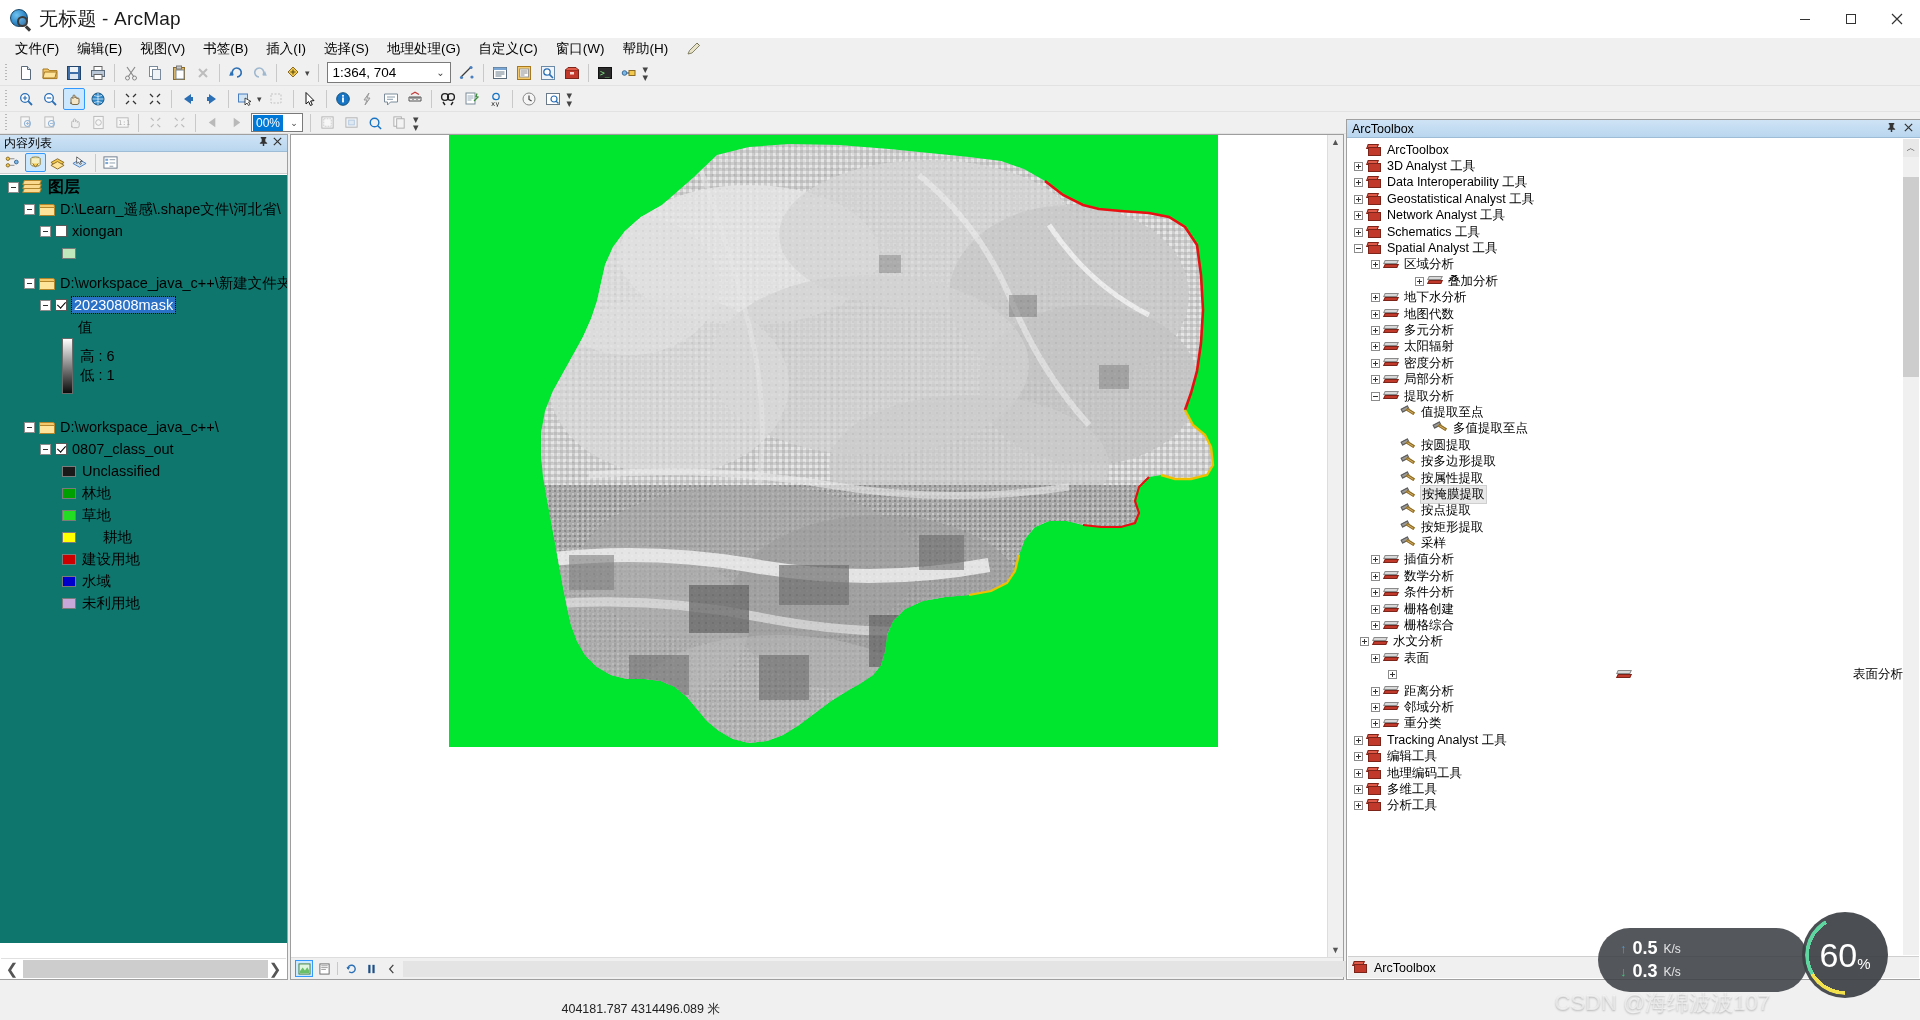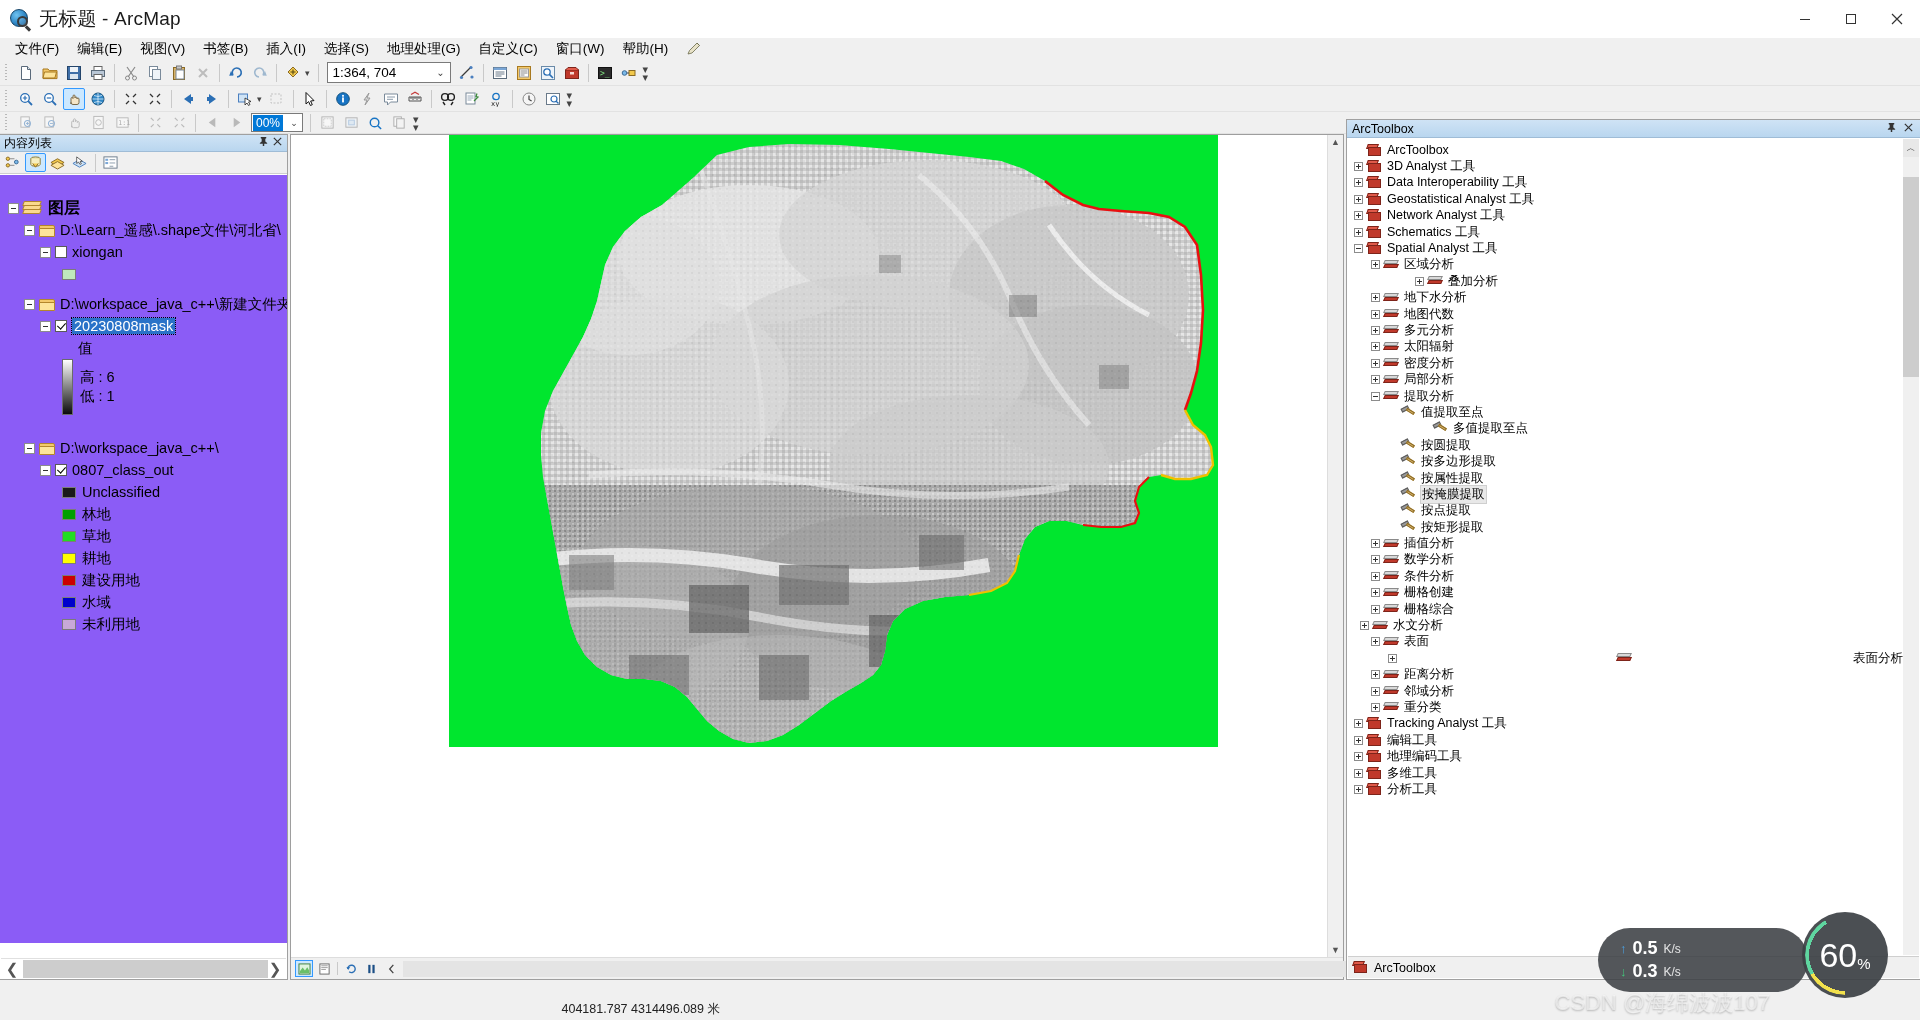--- a/index.html
+++ b/index.html
@@ -89,21 +89,21 @@
     border-bottom:1px solid #9fbcd6;
   }
   .toc-header .sp { margin-left:auto; display:flex; gap:3px; padding-right:4px; }
   .toc-toolbar {
     height:22px; background:#f0f0f0; border-bottom:1px solid #cfcfcf;
     display:flex; align-items:center; padding-left:3px;
   }
   .toc-tb-btn { width:21px; height:19px; display:flex; align-items:center; justify-content:center;
                 border:1px solid transparent; border-radius:2px; margin-right:1px; }
   .toc-tb-btn.sel { background:#cce8ff; border:1px solid #3399ff; }
-  .toc-tree { position:absolute; left:0; top:40px; right:0; bottom:36px; overflow:hidden; background:#8b5cf6; padding-top:22px; }
+  .toc-tree { position:absolute; left:0; top:40px; right:0; bottom:36px; overflow:hidden; background:#0f766e; padding-top:1px; }
 
   .trow { display:flex; align-items:center; height:22px; white-space:nowrap; font-size:14.5px; }
   .trow .exp {
     width:11px; height:11px; border:1px solid #8c8c8c; background:#fff; color:#222;
     font-size:9px; line-height:9px; text-align:center; margin-right:4px; flex:none; position:relative;
   }
   .trow .exp::before { content:""; position:absolute; left:2px; top:4px; width:5px; height:1px; background:#333; }
   .cbx { width:12px; height:12px; border:1px solid #5a5a5a; background:#fff; margin-right:5px; flex:none; position:relative; }
   .cbx.on::after {
     content:""; position:absolute; left:3px; top:0px; width:4px; height:7px;
@@ -803,21 +803,21 @@
         <span class="tlabel">Unclassified</span>
       </div>
       <div class="trow" style="padding-left:62px;">
         <span class="swatch cls-sw" style="background: rgb(0, 160, 0);"></span>
         <span class="tlabel">林地</span>
       </div>
       <div class="trow" style="padding-left:62px;">
         <span class="swatch cls-sw" style="background: rgb(34, 221, 34);"></span>
         <span class="tlabel">草地</span>
       </div>
-      <div class="trow" style="padding-left:62px;">
+      <div class="trow" style="padding-left:62px;gap:21px;">
         <span class="swatch cls-sw" style="background: rgb(255, 255, 0);"></span>
         <span class="tlabel">耕地</span>
       </div>
       <div class="trow" style="padding-left:62px;">
         <span class="swatch cls-sw" style="background: rgb(204, 0, 0);"></span>
         <span class="tlabel">建设用地</span>
       </div>
       <div class="trow" style="padding-left:62px;">
         <span class="swatch cls-sw" style="background: rgb(0, 0, 204);"></span>
         <span class="tlabel">水域</span>
@@ -1166,20 +1166,28 @@
           <span class="atb-label">按点提取</span>
         </div>
         <div class="atb-row" style="padding-left: 40px;">
           <span class="nolead"></span>
           <span class="hammer-ico">
             <span class="hd"></span>
             <span class="hn"></span>
           </span>
           <span class="atb-label">按矩形提取</span>
         </div>
+        <div class="atb-row" style="padding-left: 40px;">
+          <span class="nolead"></span>
+          <span class="hammer-ico">
+            <span class="hd"></span>
+            <span class="hn"></span>
+          </span>
+          <span class="atb-label">采样</span>
+        </div>
         <div class="atb-row" style="padding-left: 23px;">
           <span class="exp plus"></span>
           <span class="tset-ico">
             <span class="s1"></span>
             <span class="s2"></span>
           </span>
           <span class="atb-label">插值分析</span>
         </div>
         <div class="atb-row" style="padding-left: 23px;">
           <span class="exp plus"></span>

